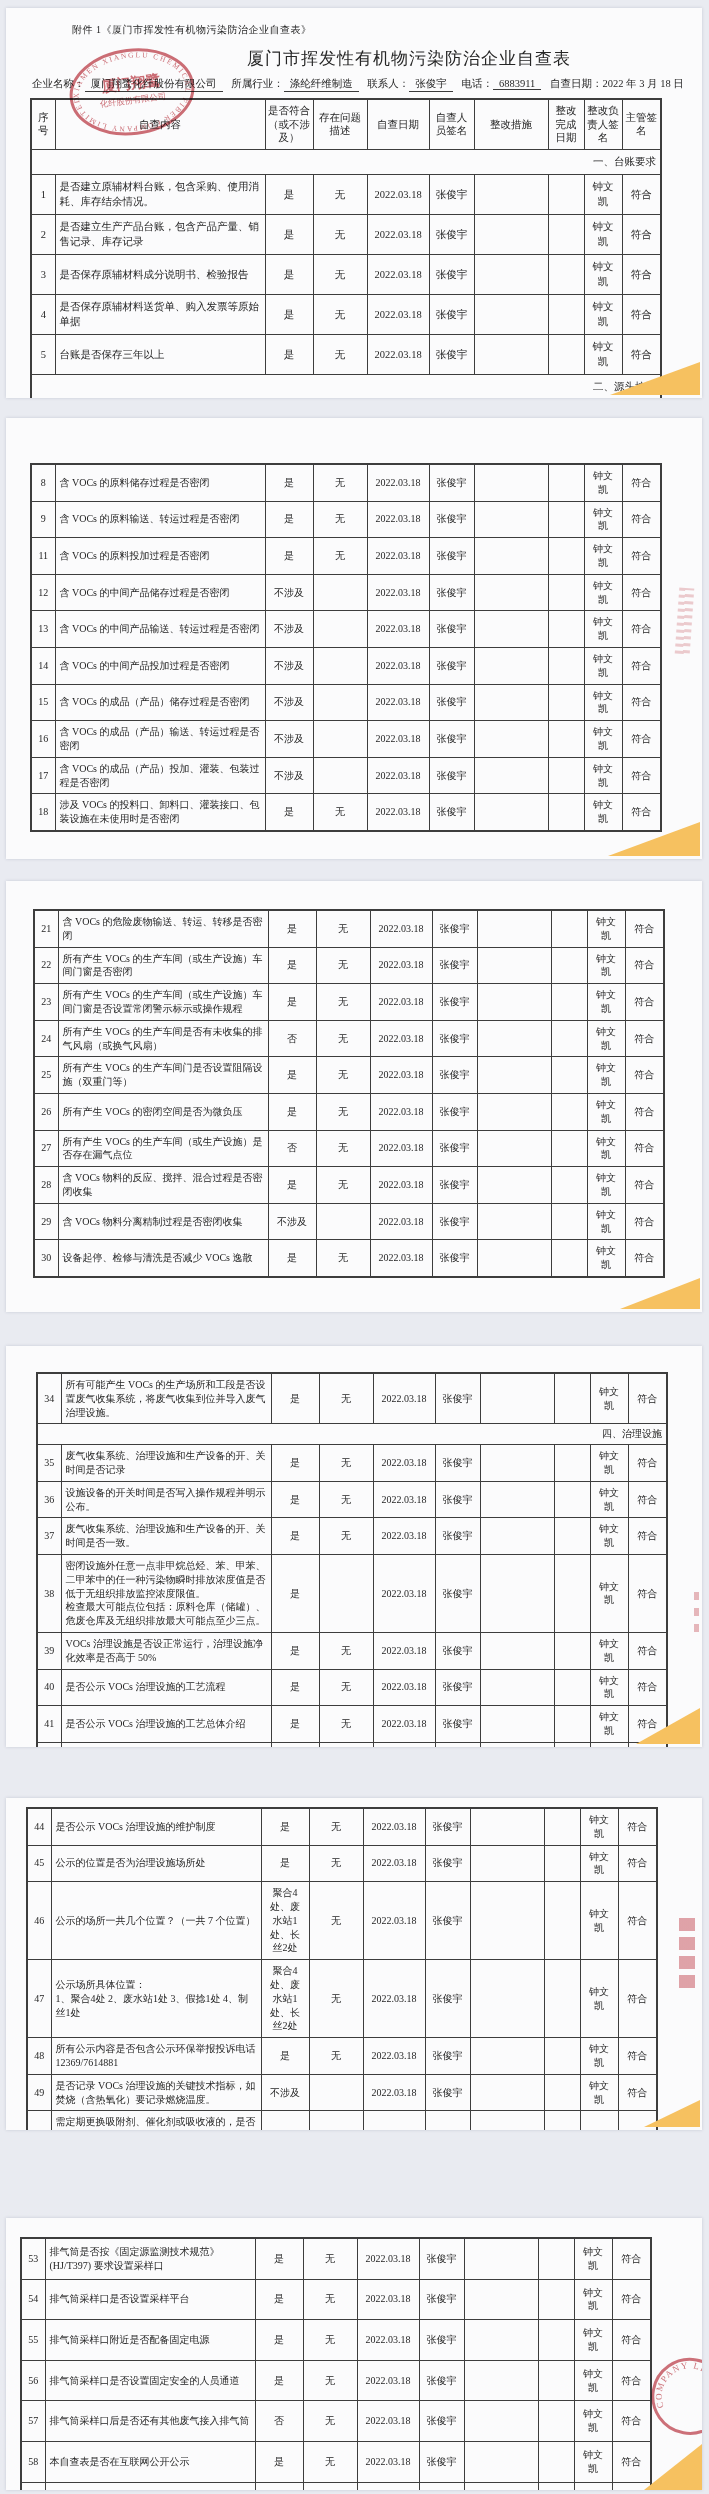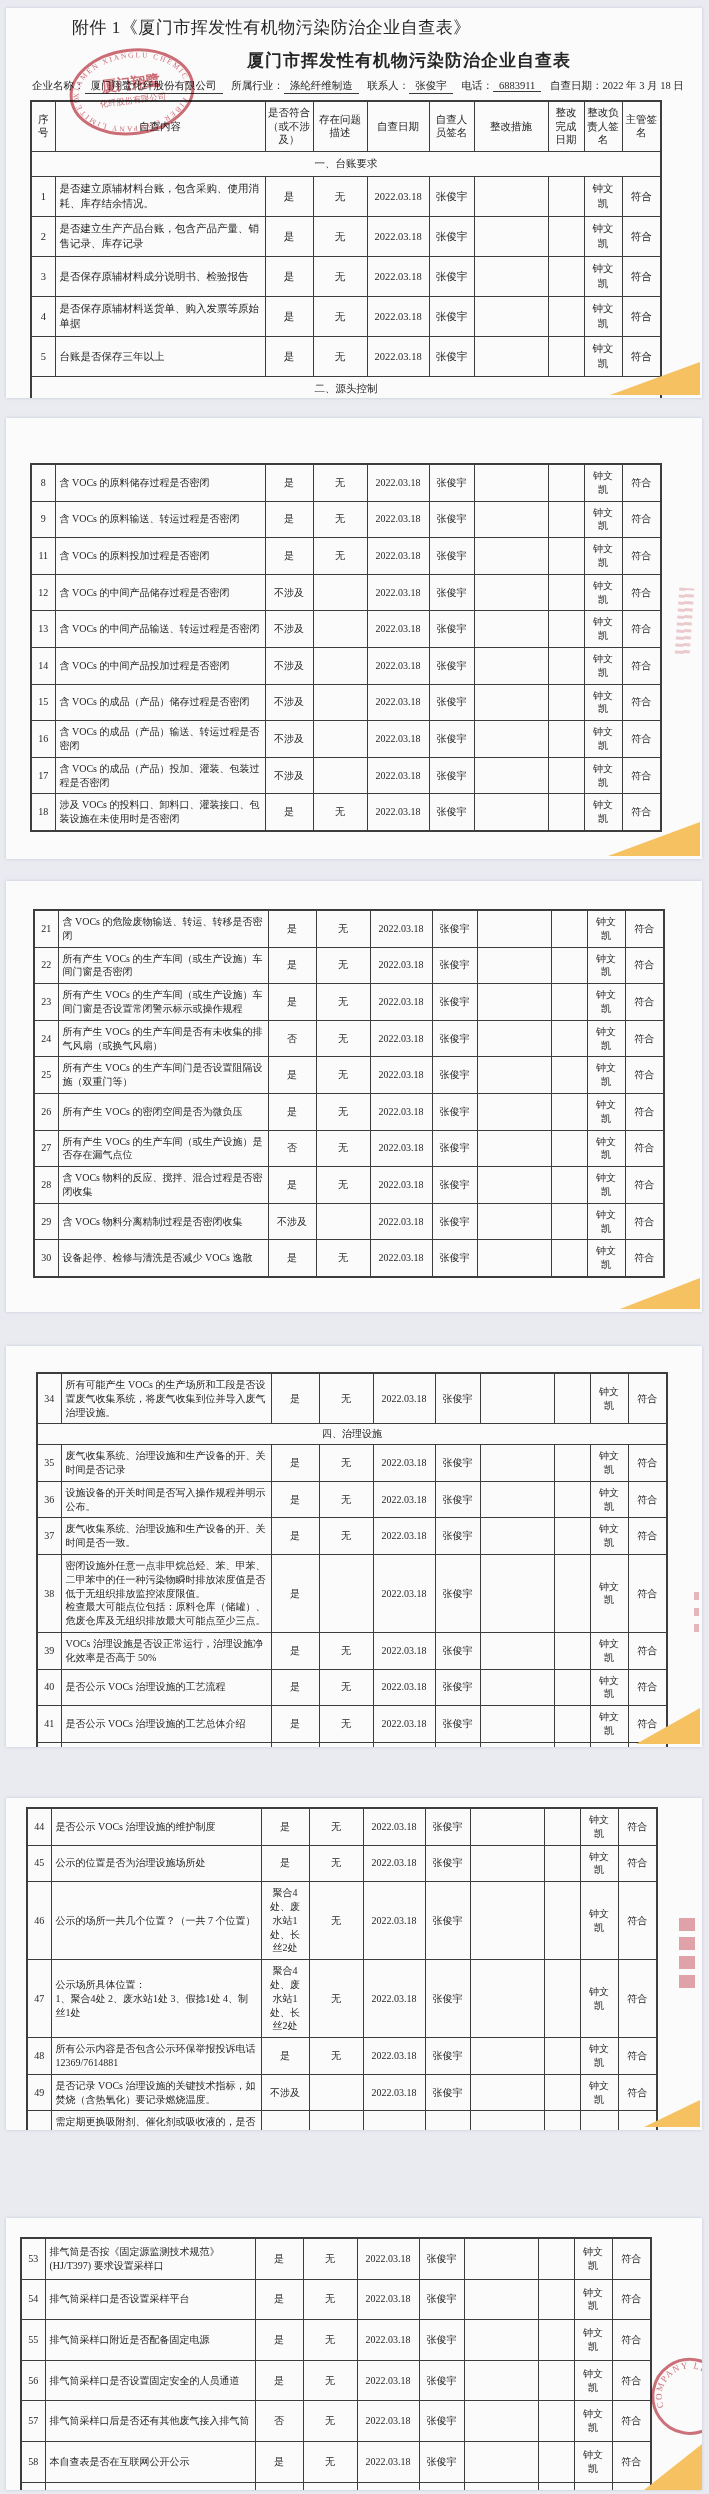--- a/index.html
+++ b/index.html
@@ -6,43 +6,43 @@
   body{background:#e9ebf1;font-family:"Liberation Serif","DejaVu Serif",serif;color:#262626;}
   .canvas{position:relative;width:709px;height:2494px;background:#e9ebf1;overflow:hidden;margin:0;}
   .page{position:absolute;left:6px;width:696px;background:#fbfbfc;box-shadow:0 0 3px rgba(40,50,90,.18);overflow:hidden;}
   #p1{top:8px;height:390px}
   #p2{top:418px;height:441px}
   #p3{top:881px;height:431px}
   #p4{top:1346px;height:401px}
   #p5{top:1798px;height:332px}
   #p6{top:2218px;height:272px}
 
-  .attachment{margin:8px 0 0 26px;font-size:17px;letter-spacing:.5px;padding-left:40px;}
-  .title{margin:10px 40px 0 150px;text-align:center;font-size:17px;font-weight:bold;
+  .attachment{margin:15px 0 0 26px;font-size:10px;letter-spacing:.5px;padding-left:40px;}
+  .title{margin:10px 40px 0 150px;text-align:center;font-size:17px;font-weight:normal;
          font-family:"Liberation Sans","DejaVu Sans",sans-serif;letter-spacing:1px;}
   .infoline{margin:7px 24px 0 26px;font-size:10.5px;white-space:nowrap;}
   .infoline .grp{margin-right:6px;}
   .u{border-bottom:1px solid #3a3a3a;padding:0 6px;display:inline-block;min-width:30px;text-align:center;}
 
   table{border-collapse:collapse;table-layout:fixed;width:630px;background:transparent;}
   .tbl-wrap{margin-left:24px;}
   #p1 .tbl-wrap{margin-top:6px;}
   #p2 .tbl-wrap{margin-top:45px;}
   #p3 .tbl-wrap{margin-top:28px;margin-left:27px;}
   #p4 .tbl-wrap{margin-top:26px;margin-left:30px;}
   #p5 .tbl-wrap{margin-top:9px;margin-left:20px;}
   #p6 .tbl-wrap{margin-top:19px;margin-left:14px;}
   table{border:2px solid #3d3d3d;}
   th,td{border:1px solid #3d3d3d;vertical-align:middle;font-weight:normal;}
   th{font-size:10.5px;padding:4px 2px;text-align:center;line-height:1.3;}
   td{font-size:10px;padding:4px 4px;text-align:center;line-height:1.38;}
   #p1 td{font-size:10.5px;padding:5px 4px;}
   #p6 td{padding:6px 4px;}
   td.c-content{text-align:left;white-space:pre-line;}
-  tr.section-row td{text-align:center;padding:3px 4px;}
+  tr.section-row td{text-align:right;padding:3px 4px;}
   td.c-date{white-space:nowrap;}
   col.w-no{width:24px}col.w-content{width:210px}col.w-ans{width:48px}col.w-prob{width:54px}
   col.w-date{width:62px}col.w-by{width:45px}col.w-fix{width:74px}col.w-done{width:36px}
   col.w-resp{width:38px}col.w-sup{width:39px}
 
   .corner-tri{position:absolute;background:#f6c160;clip-path:polygon(100% 0,100% 100%,0 100%);}
   .stamp{position:absolute;left:56px;top:32px;opacity:.82;mix-blend-mode:multiply;transform:rotate(-7deg);pointer-events:none;}
   .corner-stamp{position:absolute;right:-34px;top:133px;opacity:.8;mix-blend-mode:multiply;transform:rotate(-35deg);pointer-events:none;}
   .ink{position:absolute;pointer-events:none;}
   .ink-a{right:10px;top:170px;width:15px;height:66px;opacity:.38;

